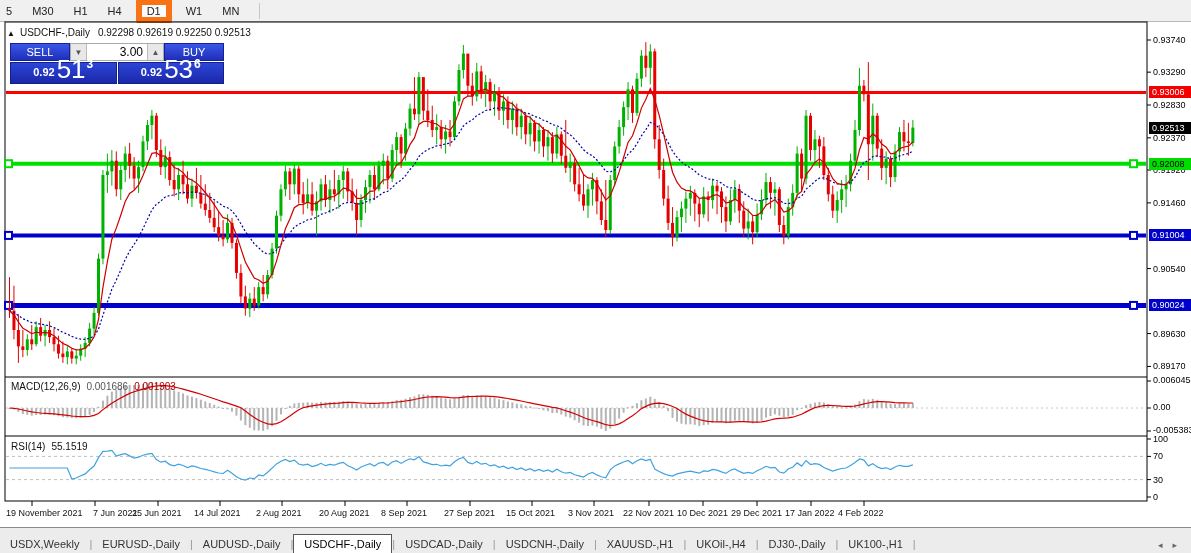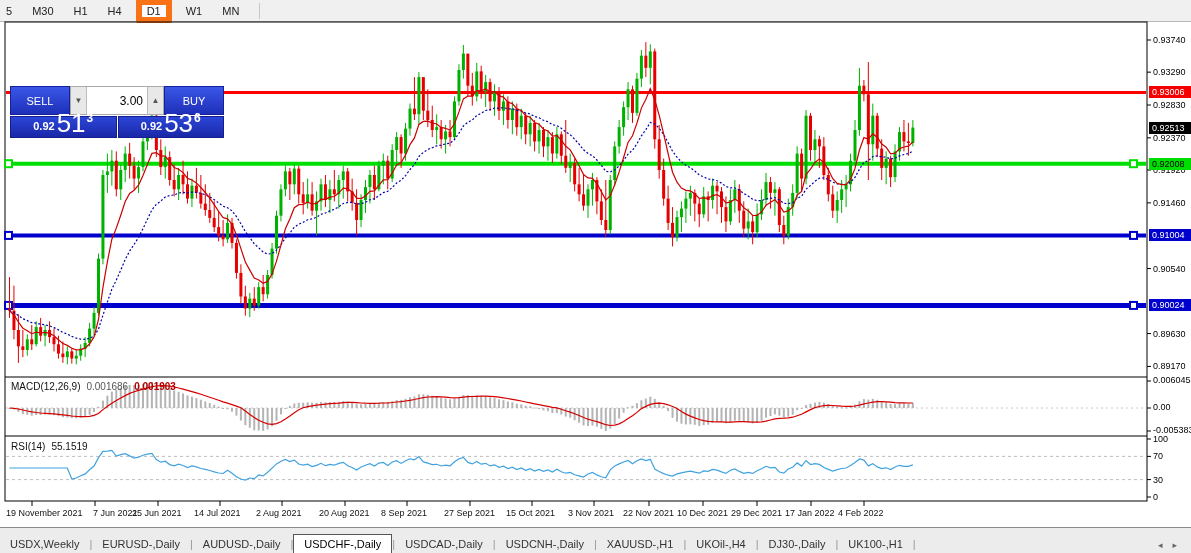--- a/index.html
+++ b/index.html
@@ -12,40 +12,40 @@
   .tfbtn.active{background:#fbfbfb;border:6px solid #f97316;border-radius:2px;padding:0 5px;}
   .tb-sep{width:1px;height:16px;background:#c8c8c8;margin:0 6px;}
   
   svg.plot{position:absolute;left:0;top:0;z-index:1;}
   
   .ctitle{position:absolute;left:7px;top:27px;z-index:3;font-size:10px;color:#111;}
   .ctitle .tri{font-size:8px;margin-right:5px;}
   .ctitle .ohlc{margin-left:8px;}
   
   .ocp{position:absolute;left:10px;top:43px;width:214px;z-index:4;font-size:11px;}
-  .ocp-row1{display:flex;height:29px;margin-top:43px;}
+  .ocp-row1{display:flex;height:18px;}
   .btn-sell,.btn-buy{width:58px;background:linear-gradient(#3a57e8,#1e2fb8);color:#fff;
     display:flex;align-items:center;justify-content:center;border:1px solid #16209a;}
   .vol-wrap{flex:1;display:flex;background:#e4e4e4;border:1px solid #aaa;}
   .spin{width:15px;background:#e8e8e8;color:#555;font-size:8px;display:flex;align-items:center;
     justify-content:center;border-right:1px solid #bbb;}
   .spin.up{border-left:1px solid #bbb;border-right:none;}
   .vol-input{flex:1;background:#fff;color:#000;font-size:12px;display:flex;align-items:center;
     justify-content:flex-end;padding-right:4px;}
   .ocp-row2{display:flex;height:22px;margin-top:1px;}
   .pricebox{flex:1;background:linear-gradient(#2c46d8,#1a28a8);border:1px solid #141e8c;color:#fff;
     display:flex;align-items:flex-end;justify-content:center;padding-bottom:2px;}
   .pricebox.sell{margin-right:1px;}
   .p-small{font-size:11px;font-weight:bold;margin-right:2px;margin-bottom:3px;}
   .p-big{font-size:26px;font-weight:normal;line-height:24px;}
   .p-sup{font-size:12px;font-weight:bold;margin-bottom:10px;margin-left:1px;}
   
   .indlabel{position:absolute;z-index:3;font-size:10px;color:#111;}
   .val-main{color:#555;margin-left:6px;}
-  .val-sig{color:#b30000;margin-left:6px;font-weight:bold;}
+  .val-sig{color:#b30000;margin-left:6px;}
   
   .ptick{position:absolute;left:1153px;width:44px;font-size:9px;color:#000;z-index:3;}
   .pbadge{position:absolute;left:1149px;width:46px;font-size:9px;z-index:3;text-align:left;
     padding:1px 2px 1px 3px;line-height:10px;}
   .dlabel{position:absolute;top:508px;font-size:9px;color:#111;z-index:3;white-space:nowrap;}
   
   .tabbar{position:absolute;left:0;top:527px;width:1191px;height:26px;background:#ececec;
     border-top:1px solid #8a8a8a;display:flex;align-items:flex-end;font-size:11px;color:#333;z-index:5;}
   .tab{padding:3px 10px 4px 10px;white-space:nowrap;}
   .tab.active{background:#fff;border:1px solid #555;border-bottom:none;color:#000;}
@@ -739,20 +739,23 @@
         <line x1="532" y1="501" x2="532" y2="506"></line>
         <line x1="594" y1="501" x2="594" y2="506"></line>
         <line x1="649" y1="501" x2="649" y2="506"></line>
         <line x1="703" y1="501" x2="703" y2="506"></line>
         <line x1="757" y1="501" x2="757" y2="506"></line>
         <line x1="811" y1="501" x2="811" y2="506"></line>
         <line x1="864" y1="501" x2="864" y2="506"></line>
       </g>
     </svg>
 
+  <div class="ctitle">
+    <span class="tri">▲</span><span>USDCHF-,Daily</span><span class="ohlc">0.92298 0.92619 0.92250 0.92513</span>
+  </div>
 
   <div class="ocp">
     <div class="ocp-row1">
       <div class="btn-sell">SELL</div>
       <div class="vol-wrap">
         <div class="spin">▼</div>
         <div class="vol-input">3.00</div>
         <div class="spin up">▲</div>
       </div>
       <div class="btn-buy">BUY</div>

